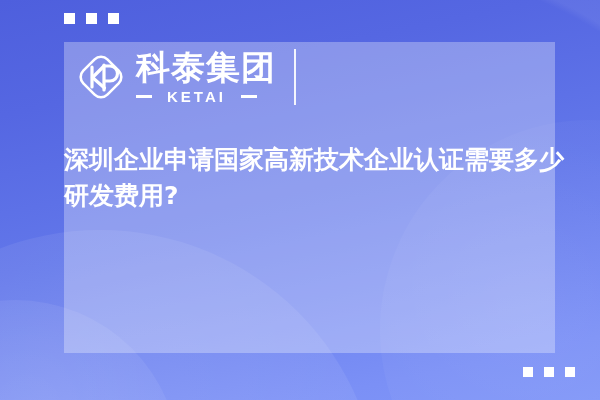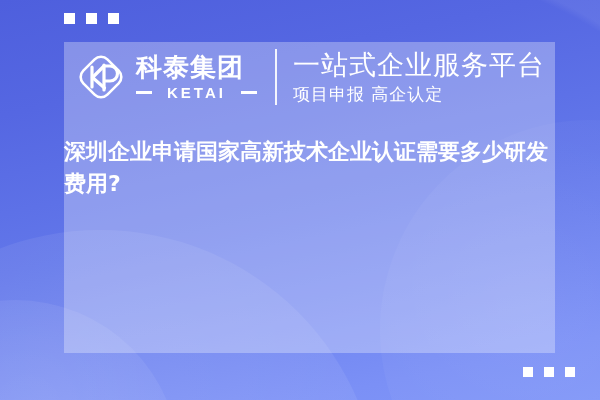--- a/index.html
+++ b/index.html
@@ -96,21 +96,21 @@
   .logo-mark svg { display: block; }
 
   .logo-word {
     display: flex;
     flex-direction: column;
     justify-content: center;
     margin-right: 16px;
   }
   .logo-cn {
     color: #ffffff;
-    font-size: 26px;
+    font-size: 34px;
     font-weight: bold;
     letter-spacing: 1px;
     line-height: 1;
     white-space: nowrap;
     font-family: "DejaVu Sans", "Liberation Sans", sans-serif;
   }
   .logo-en-line {
     display: flex;
     align-items: center;
     gap: 15px;
@@ -159,24 +159,24 @@
     margin-top: 4px;
     white-space: nowrap;
     letter-spacing: 1px;
     font-family: "DejaVu Serif", "Liberation Serif", serif;
   }
 
   
   .headline {
     position: absolute;
     left: 64px;
-    top: 136px;
+    top: 142px;
     width: 500px;
     color: #ffffff;
-    font-size: 22px;
+    font-size: 25px;
     font-weight: bold;
     line-height: 1.45;
     letter-spacing: 0px;
     font-family: "DejaVu Sans", "Liberation Sans", sans-serif;
   }
 </style>
 </head>
 <body>
 
 <div id="stage">
@@ -214,24 +214,20 @@
       <div class="logo-cn">科泰集团</div>
       <div class="logo-en-line">
         <span class="rule"></span>
         <span class="logo-en">KETAI</span>
         <span class="rule"></span>
       </div>
     </div>
 
     <div class="v-divider"></div>
 
-    <div class="tagline">
-      <div class="tagline-main">一站式企业服务平台</div>
-      <div class="tagline-sub">项目申报 高企认定</div>
-    </div>
 
   </div>
 
   <div class="headline">深圳企业申请国家高新技术企业认证需要多少研发费用?</div>
 
   <div class="dot-row bottom-right">
     <span class="dot"></span>
     <span class="dot"></span>
     <span class="dot"></span>
   </div>

